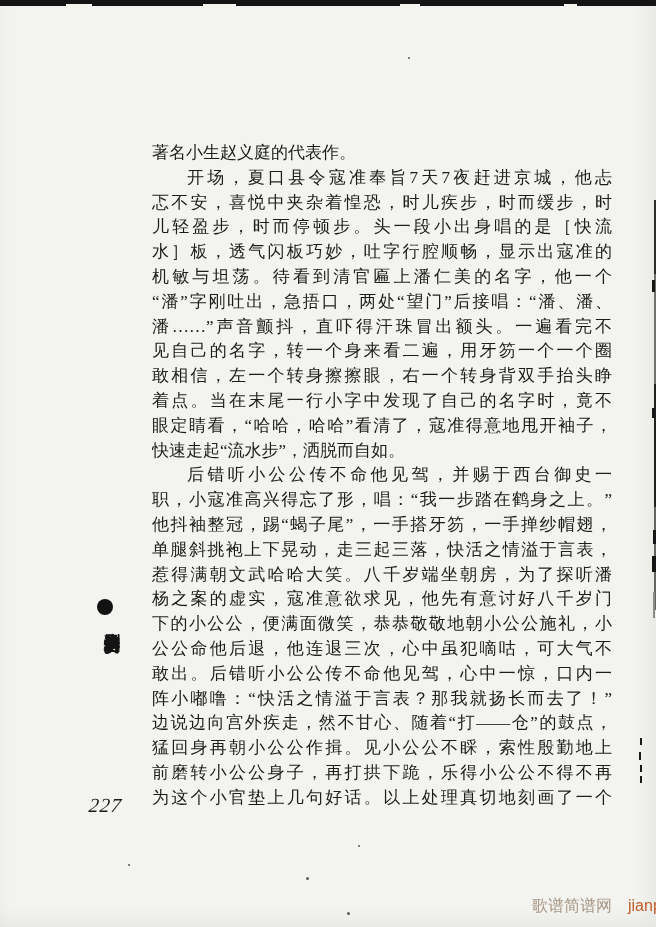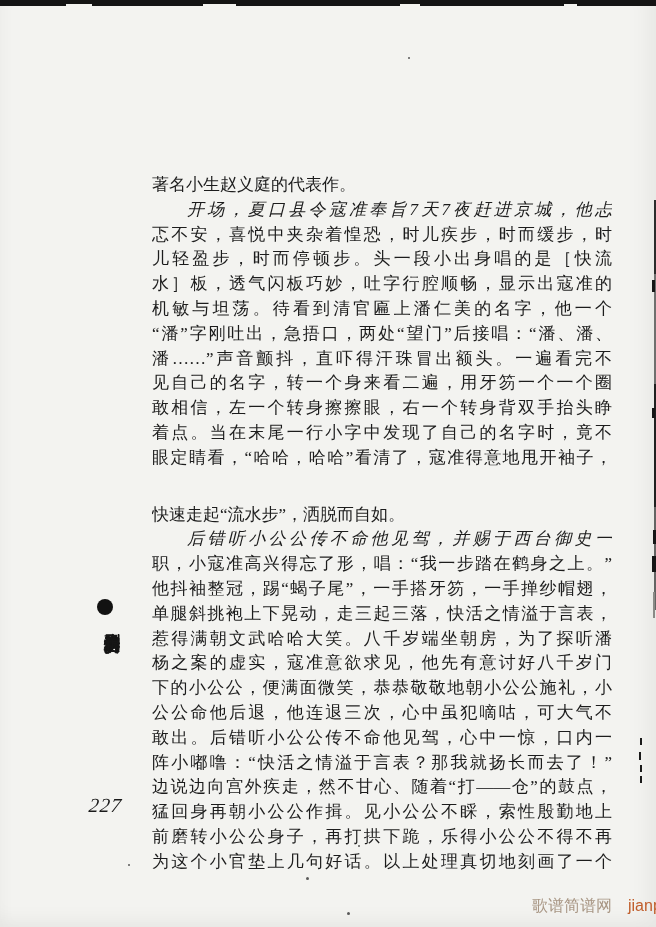--- a/index.html
+++ b/index.html
@@ -35,22 +35,22 @@
     color: #1c1c1c;
   }
   .line {
     height: 24.8px; line-height: 24.8px;
     font-size: 17px;
     text-align: justify;
     text-align-last: justify;
     overflow: hidden;
     font-weight: 500;
   }
-  .line.end { text-align-last: left; margin-top: 32px; }
-  .line.start { text-indent: 35px; font-style: italic; }
+  .line.end { text-align-last: left; }
+  .line.start { text-indent: 35px; }
   
   #side-bullet {
     position: absolute; left: 97px; top: 599px;
     width: 16px; height: 16px; border-radius: 50%;
     background: #121212;
   }
   #side-title {
     position: absolute; left: 101px; top: 620px; height: 170px;
     writing-mode: vertical-rl; text-orientation: upright;
     font-size: 16px; font-weight: 700; color: #151515;

